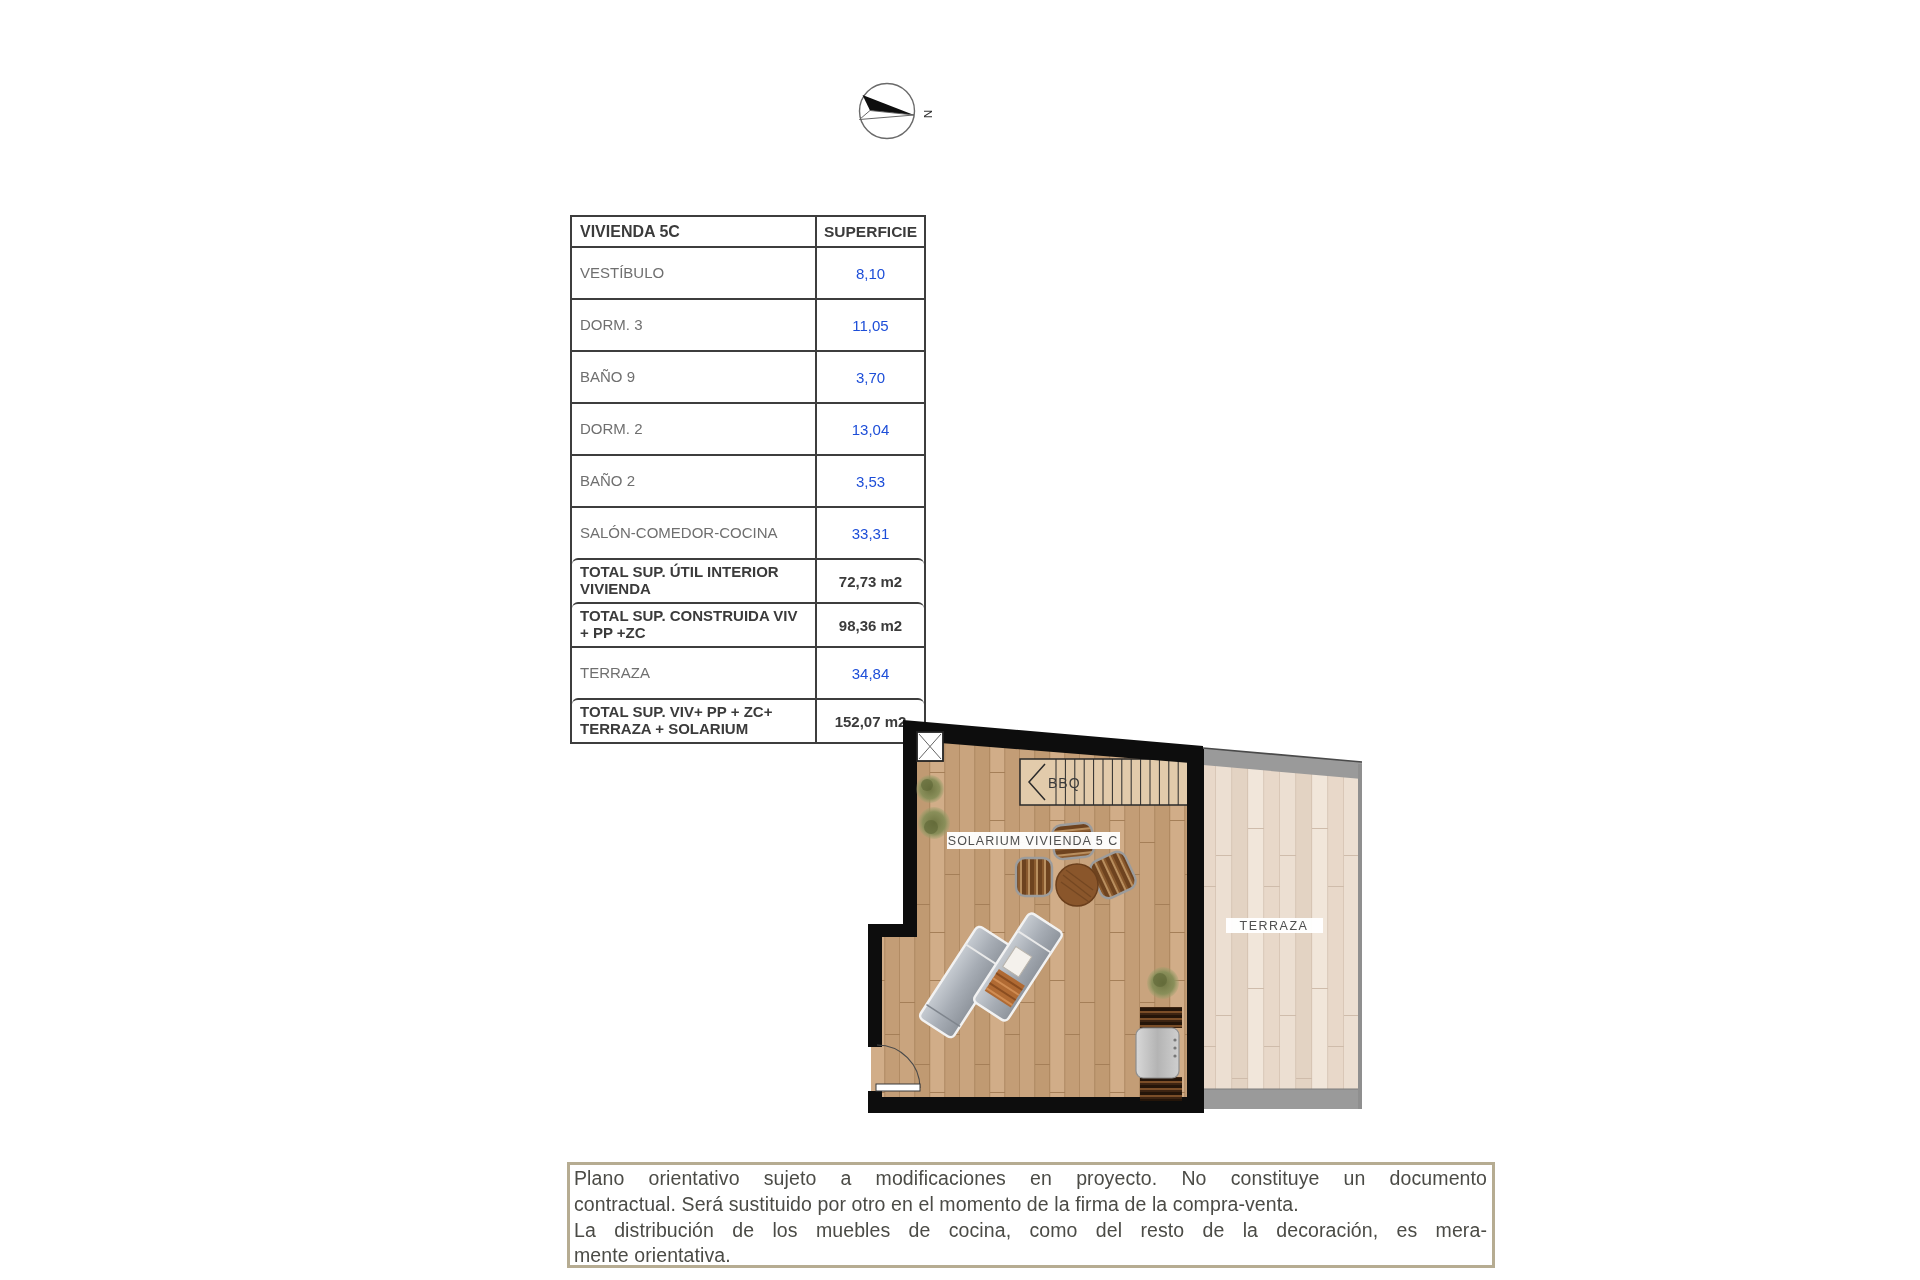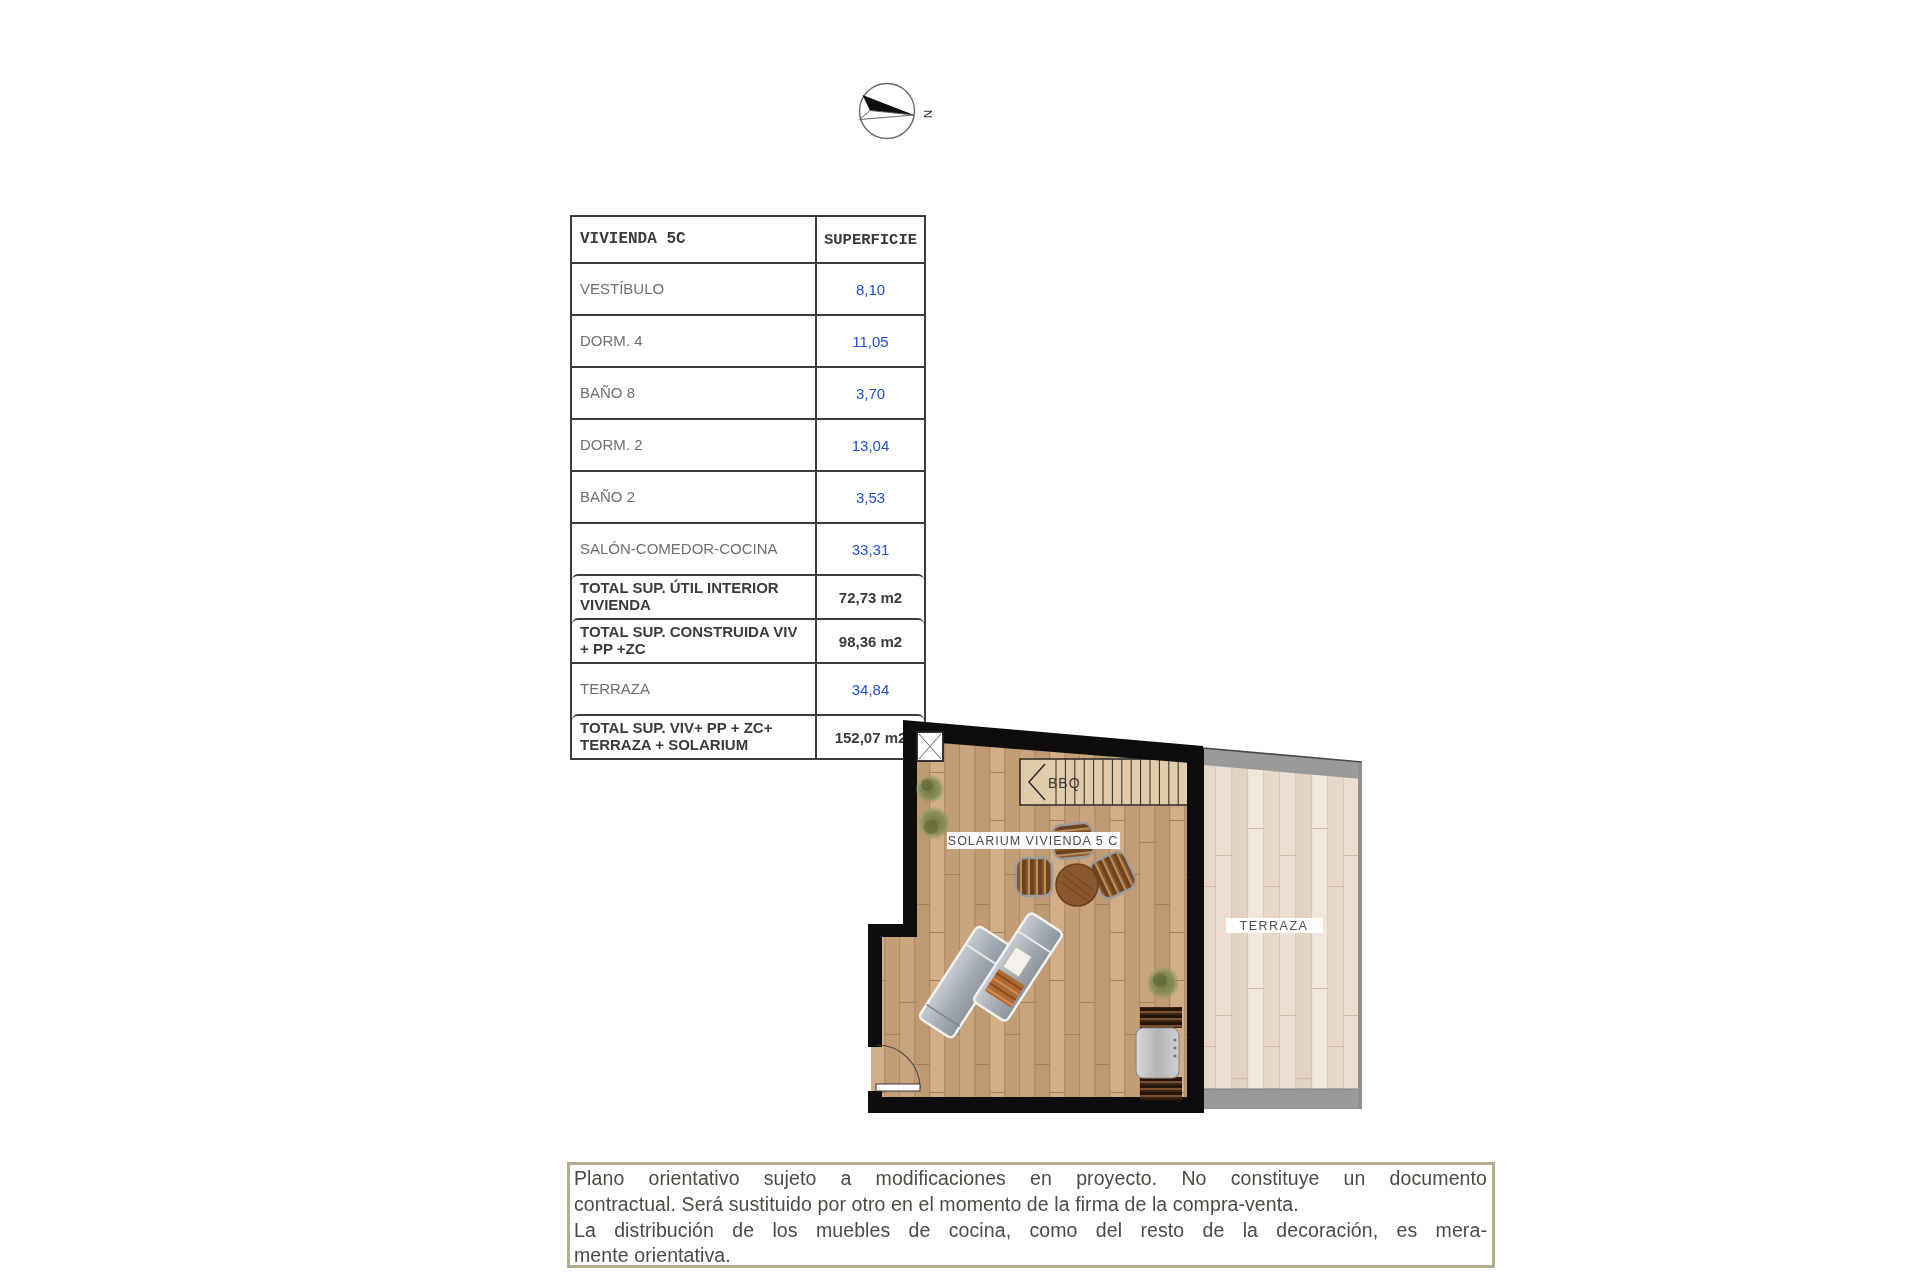--- a/index.html
+++ b/index.html
@@ -10,21 +10,21 @@
   
   .area-table { left: 570px; top: 215px; width: 356px; border: 2px solid #3d3d3d; background: #fff; }
   .t-row { display: flex; border-top: 2px solid #3d3d3d; }
   .t-row:first-child { border-top: none; }
   .t-cell-label { width: 245px; border-right: 2px solid #3d3d3d; padding: 0 6px 0 8px;
     display: flex; align-items: center; color: #6f6f6f; font-size: 15px; line-height: 1.12; }
   .t-cell-value { flex: 1; display: flex; align-items: center; justify-content: center;
     color: #1d4ed8; font-size: 15px; }
   .t-row.h-single { height: 52px; }
   .t-row.h-double { height: 44px; border-radius: 6px; }
-  .t-row.header { height: 45px; font-family: Liberation Mono, monospace; }
+  .t-row.header { height: 29px; }
   .t-row.header .t-cell-label, .t-row.header .t-cell-value,
   .t-row.bold .t-cell-label, .t-row.bold .t-cell-value { color: #3b3b3b; font-weight: bold; }
   .t-row.header .t-cell-label { font-size: 16px; }
   .t-row.header .t-cell-value { font-size: 15.5px; }
 
   
   .disclaimer { left: 567px; top: 1162px; width: 928px; height: 106px;
     border: 3px solid #b6ac92; background: #fff; padding: 1px 5px 0 4px;
     color: #4b4b46; font-size: 19.5px; line-height: 25.8px; letter-spacing: 0.1px; }
   .disclaimer .jline { text-align: justify; text-align-last: justify; }
@@ -44,25 +44,25 @@
 <div class="abs area-table">
   <div class="t-row header">
     <div class="t-cell-label">VIVIENDA 5C</div>
     <div class="t-cell-value">SUPERFICIE</div>
   </div>
   <div class="t-row h-single">
     <div class="t-cell-label">VESTÍBULO</div>
     <div class="t-cell-value">8,10</div>
   </div>
   <div class="t-row h-single">
-    <div class="t-cell-label">DORM. 4</div>
+    <div class="t-cell-label">DORM. 3</div>
     <div class="t-cell-value">11,05</div>
   </div>
   <div class="t-row h-single">
-    <div class="t-cell-label">BAÑO 8</div>
+    <div class="t-cell-label">BAÑO 9</div>
     <div class="t-cell-value">3,70</div>
   </div>
   <div class="t-row h-single">
     <div class="t-cell-label">DORM. 2</div>
     <div class="t-cell-value">13,04</div>
   </div>
   <div class="t-row h-single">
     <div class="t-cell-label">BAÑO 2</div>
     <div class="t-cell-value">3,53</div>
   </div>

